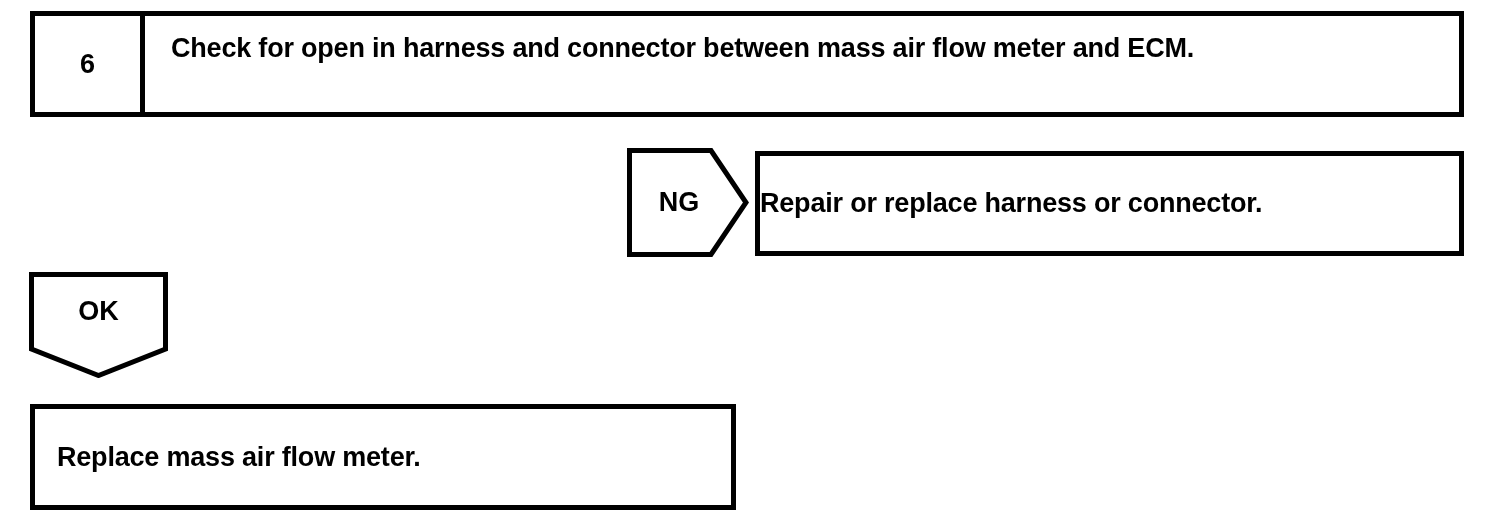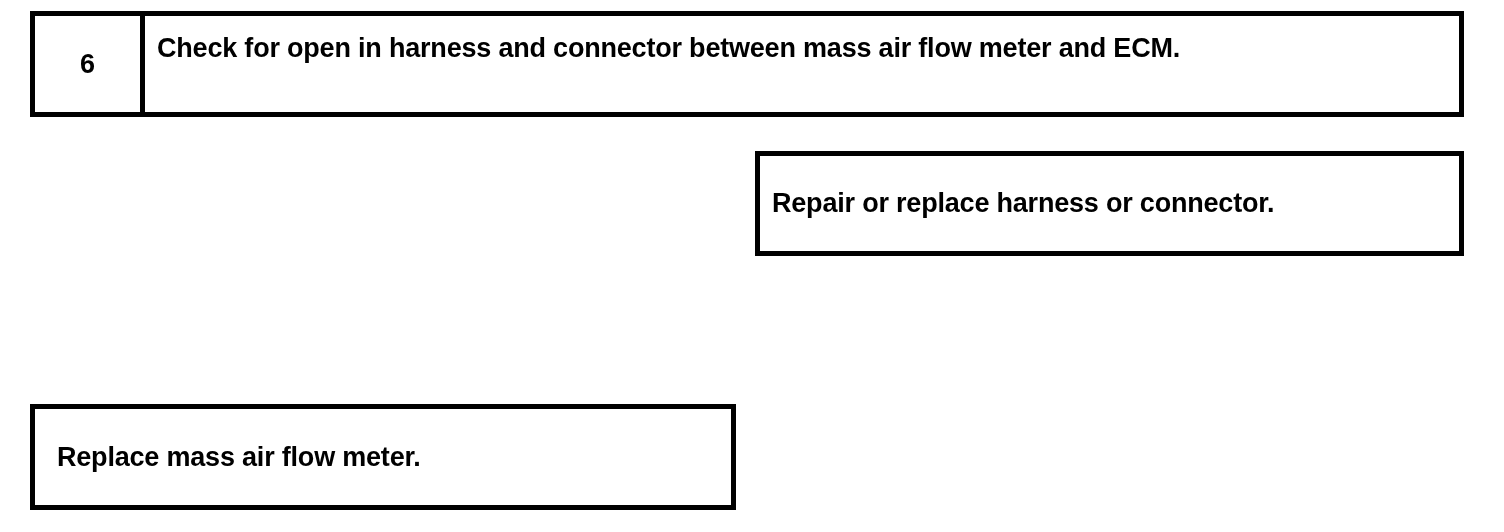--- a/index.html
+++ b/index.html
@@ -45,21 +45,21 @@
     font-weight: bold;
     color: #000000;
     font-stretch: condensed;
     letter-spacing: 0px;
     line-height: 1;
   }
   .step-text-cell {
     flex: 1 1 auto;
     display: flex;
     align-items: flex-start;
-    padding-left: 12px;
+    padding-left: 26px;
     padding-top: 18px;
     box-sizing: border-box;
   }
   .step-text {
     font-size: 27px;
     font-weight: bold;
     color: #000000;
     font-stretch: condensed;
     line-height: 1.05;
     white-space: nowrap;
@@ -101,21 +101,20 @@
     position: absolute;
     left: 755px;
     top: 151px;
     width: 709px;
     height: 105px;
     box-sizing: border-box;
     border: 5px solid #000000;
     background: #ffffff;
     display: flex;
     align-items: center;
-    padding-left: 12px;
   }
   .repair-text {
     font-size: 27px;
     font-weight: bold;
     color: #000000;
     font-stretch: condensed;
     line-height: 1.05;
     white-space: nowrap;
     letter-spacing: -0.2px;
   }
@@ -181,23 +180,35 @@
 
   <div class="step-row">
     <div class="step-number-cell">
       <span class="step-number">6</span>
     </div>
     <div class="step-text-cell">
       <span class="step-text">Check for open in harness and connector between mass air flow meter and ECM.</span>
     </div>
   </div>
 
+  <div class="ng-tag">
+    <svg viewBox="0 0 122 109" xmlns="http://www.w3.org/2000/svg">
+      <polygon points="2.5,2.5 84,2.5 119,54.5 84,106.5 2.5,106.5" fill="#ffffff" stroke="#000000" stroke-width="5" stroke-linejoin="miter"></polygon>
+    </svg>
+    <span class="ng-tag-label">NG</span>
+  </div>
 
   <div class="repair-box">
     <span class="repair-text">Repair or replace harness or connector.</span>
   </div>
 
+  <div class="ok-tag">
+    <svg viewBox="0 0 139 106" xmlns="http://www.w3.org/2000/svg">
+      <polygon points="2.5,2.5 136.5,2.5 136.5,77 69.5,103.5 2.5,77" fill="#ffffff" stroke="#000000" stroke-width="5" stroke-linejoin="miter"></polygon>
+    </svg>
+    <span class="ok-tag-label">OK</span>
+  </div>
 
   <div class="replace-box">
     <span class="replace-text">Replace mass air flow meter.</span>
   </div>
 
 </div>
 
 </body></html>

